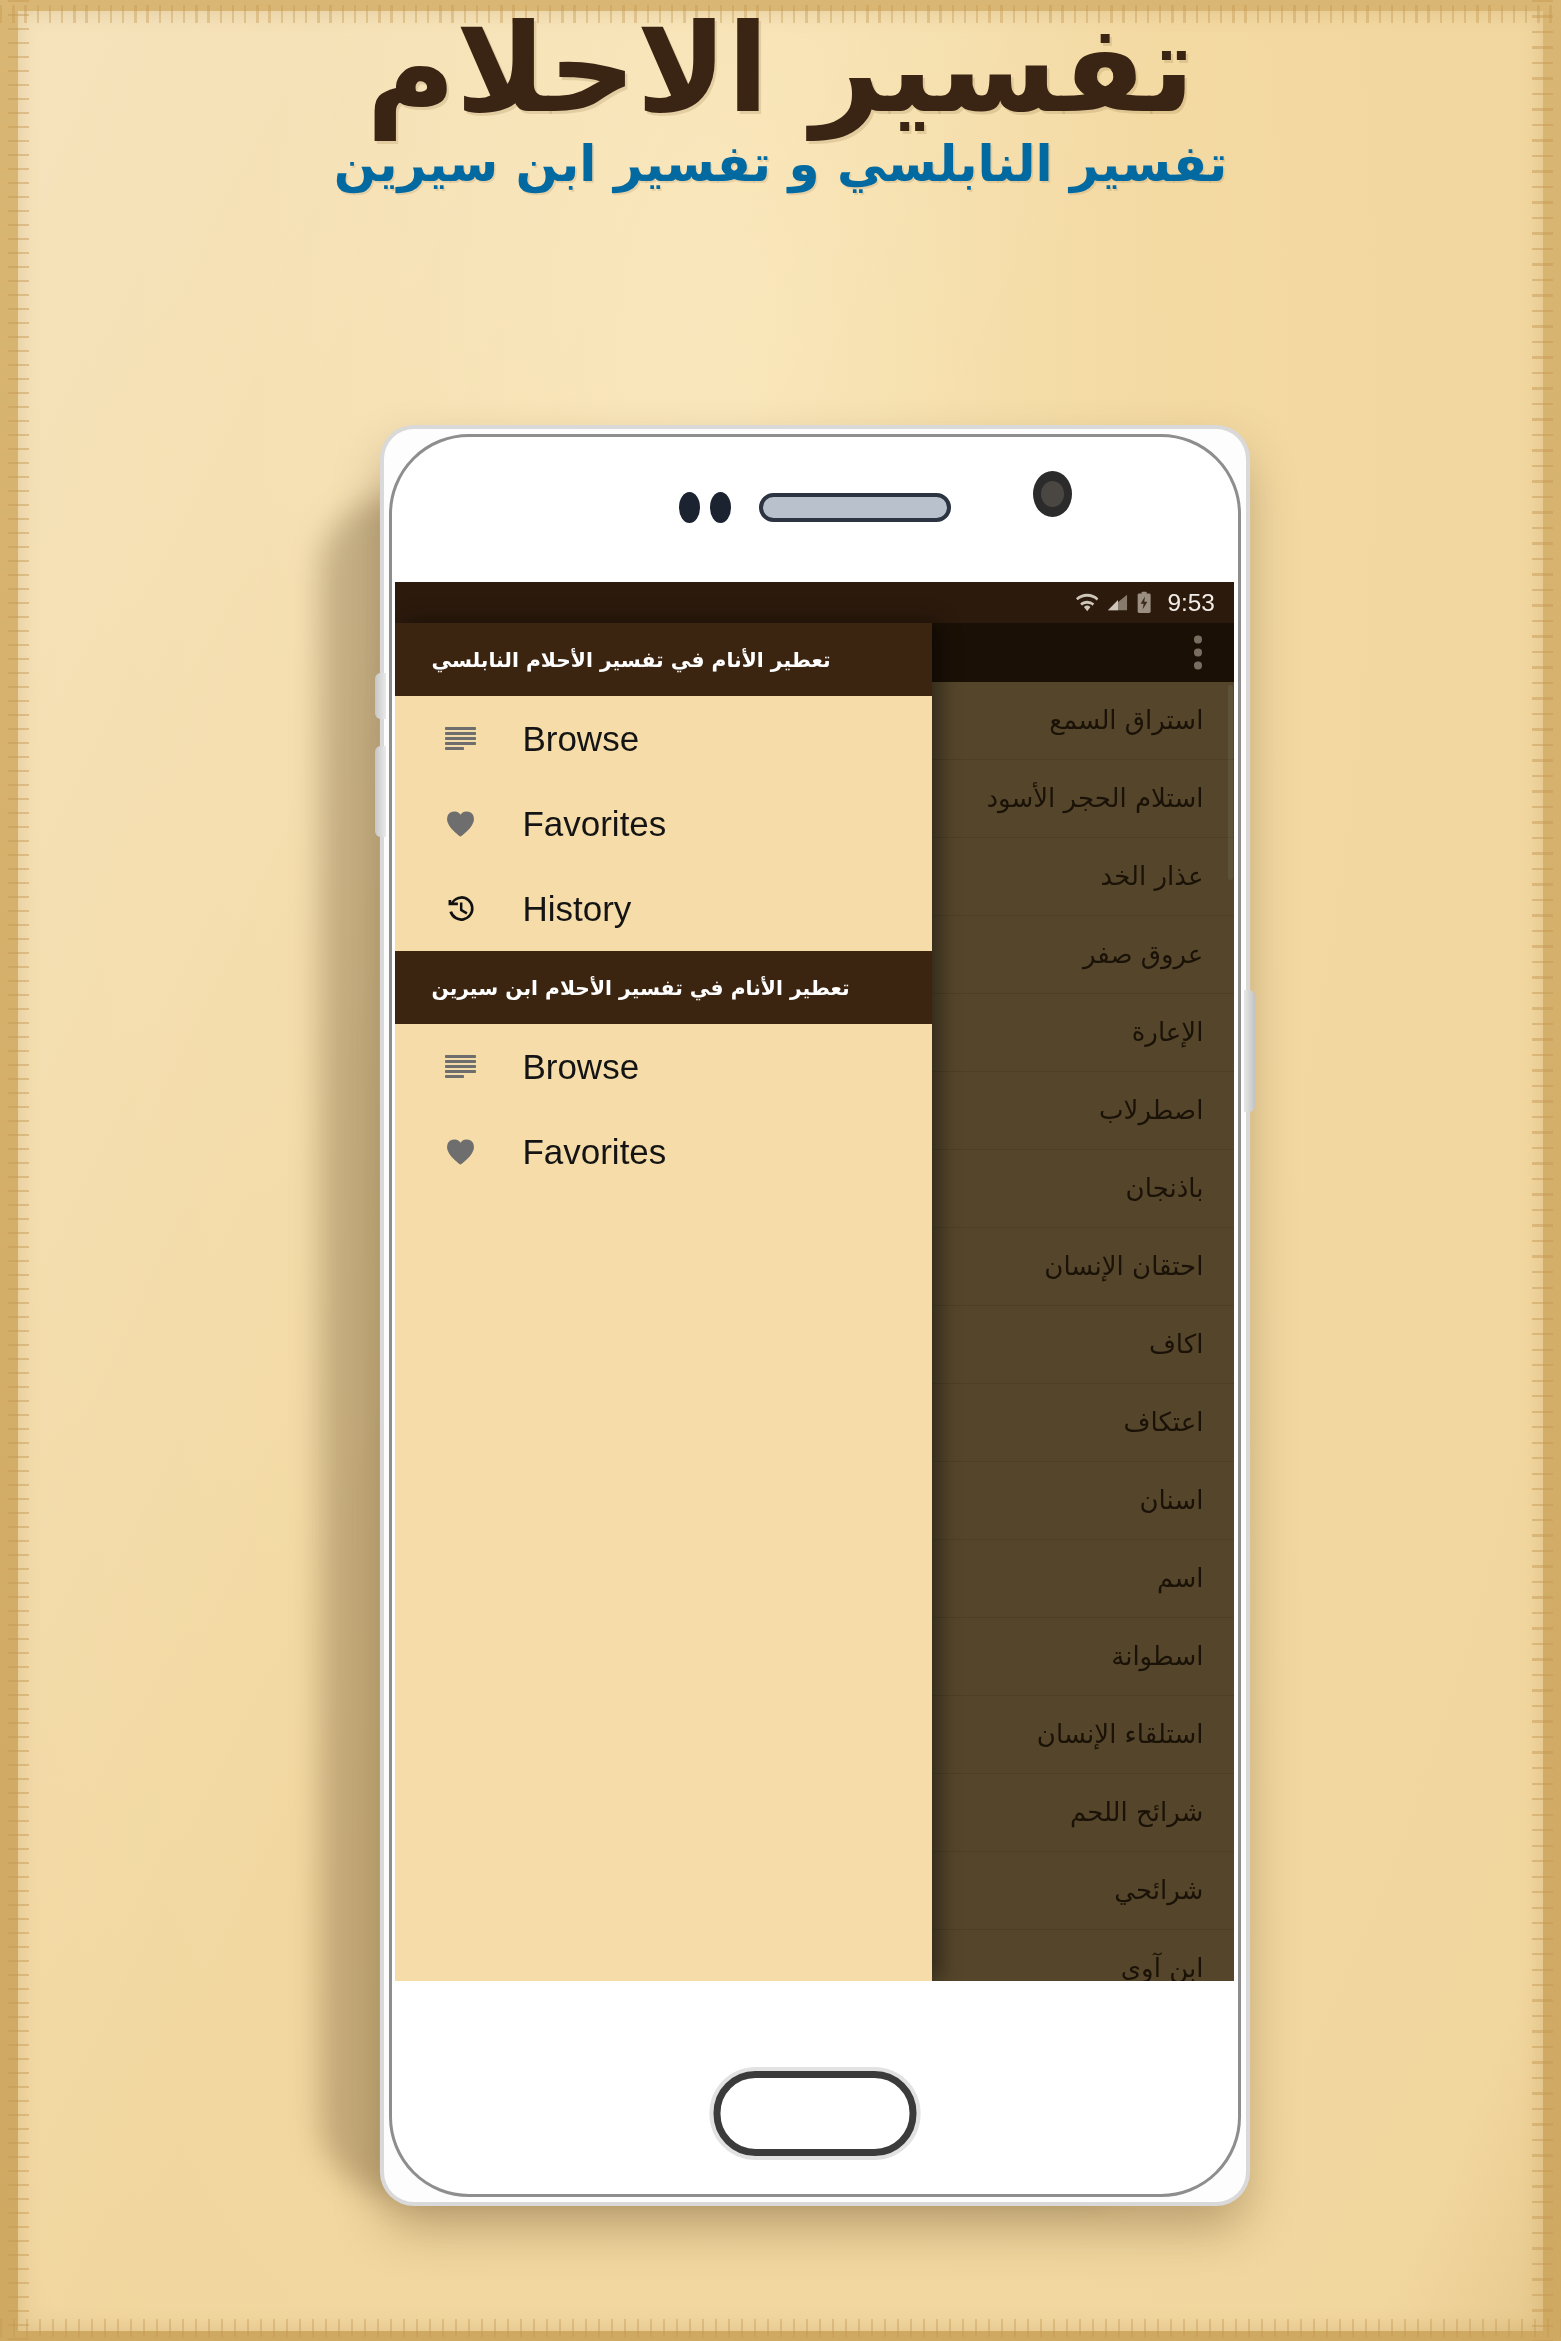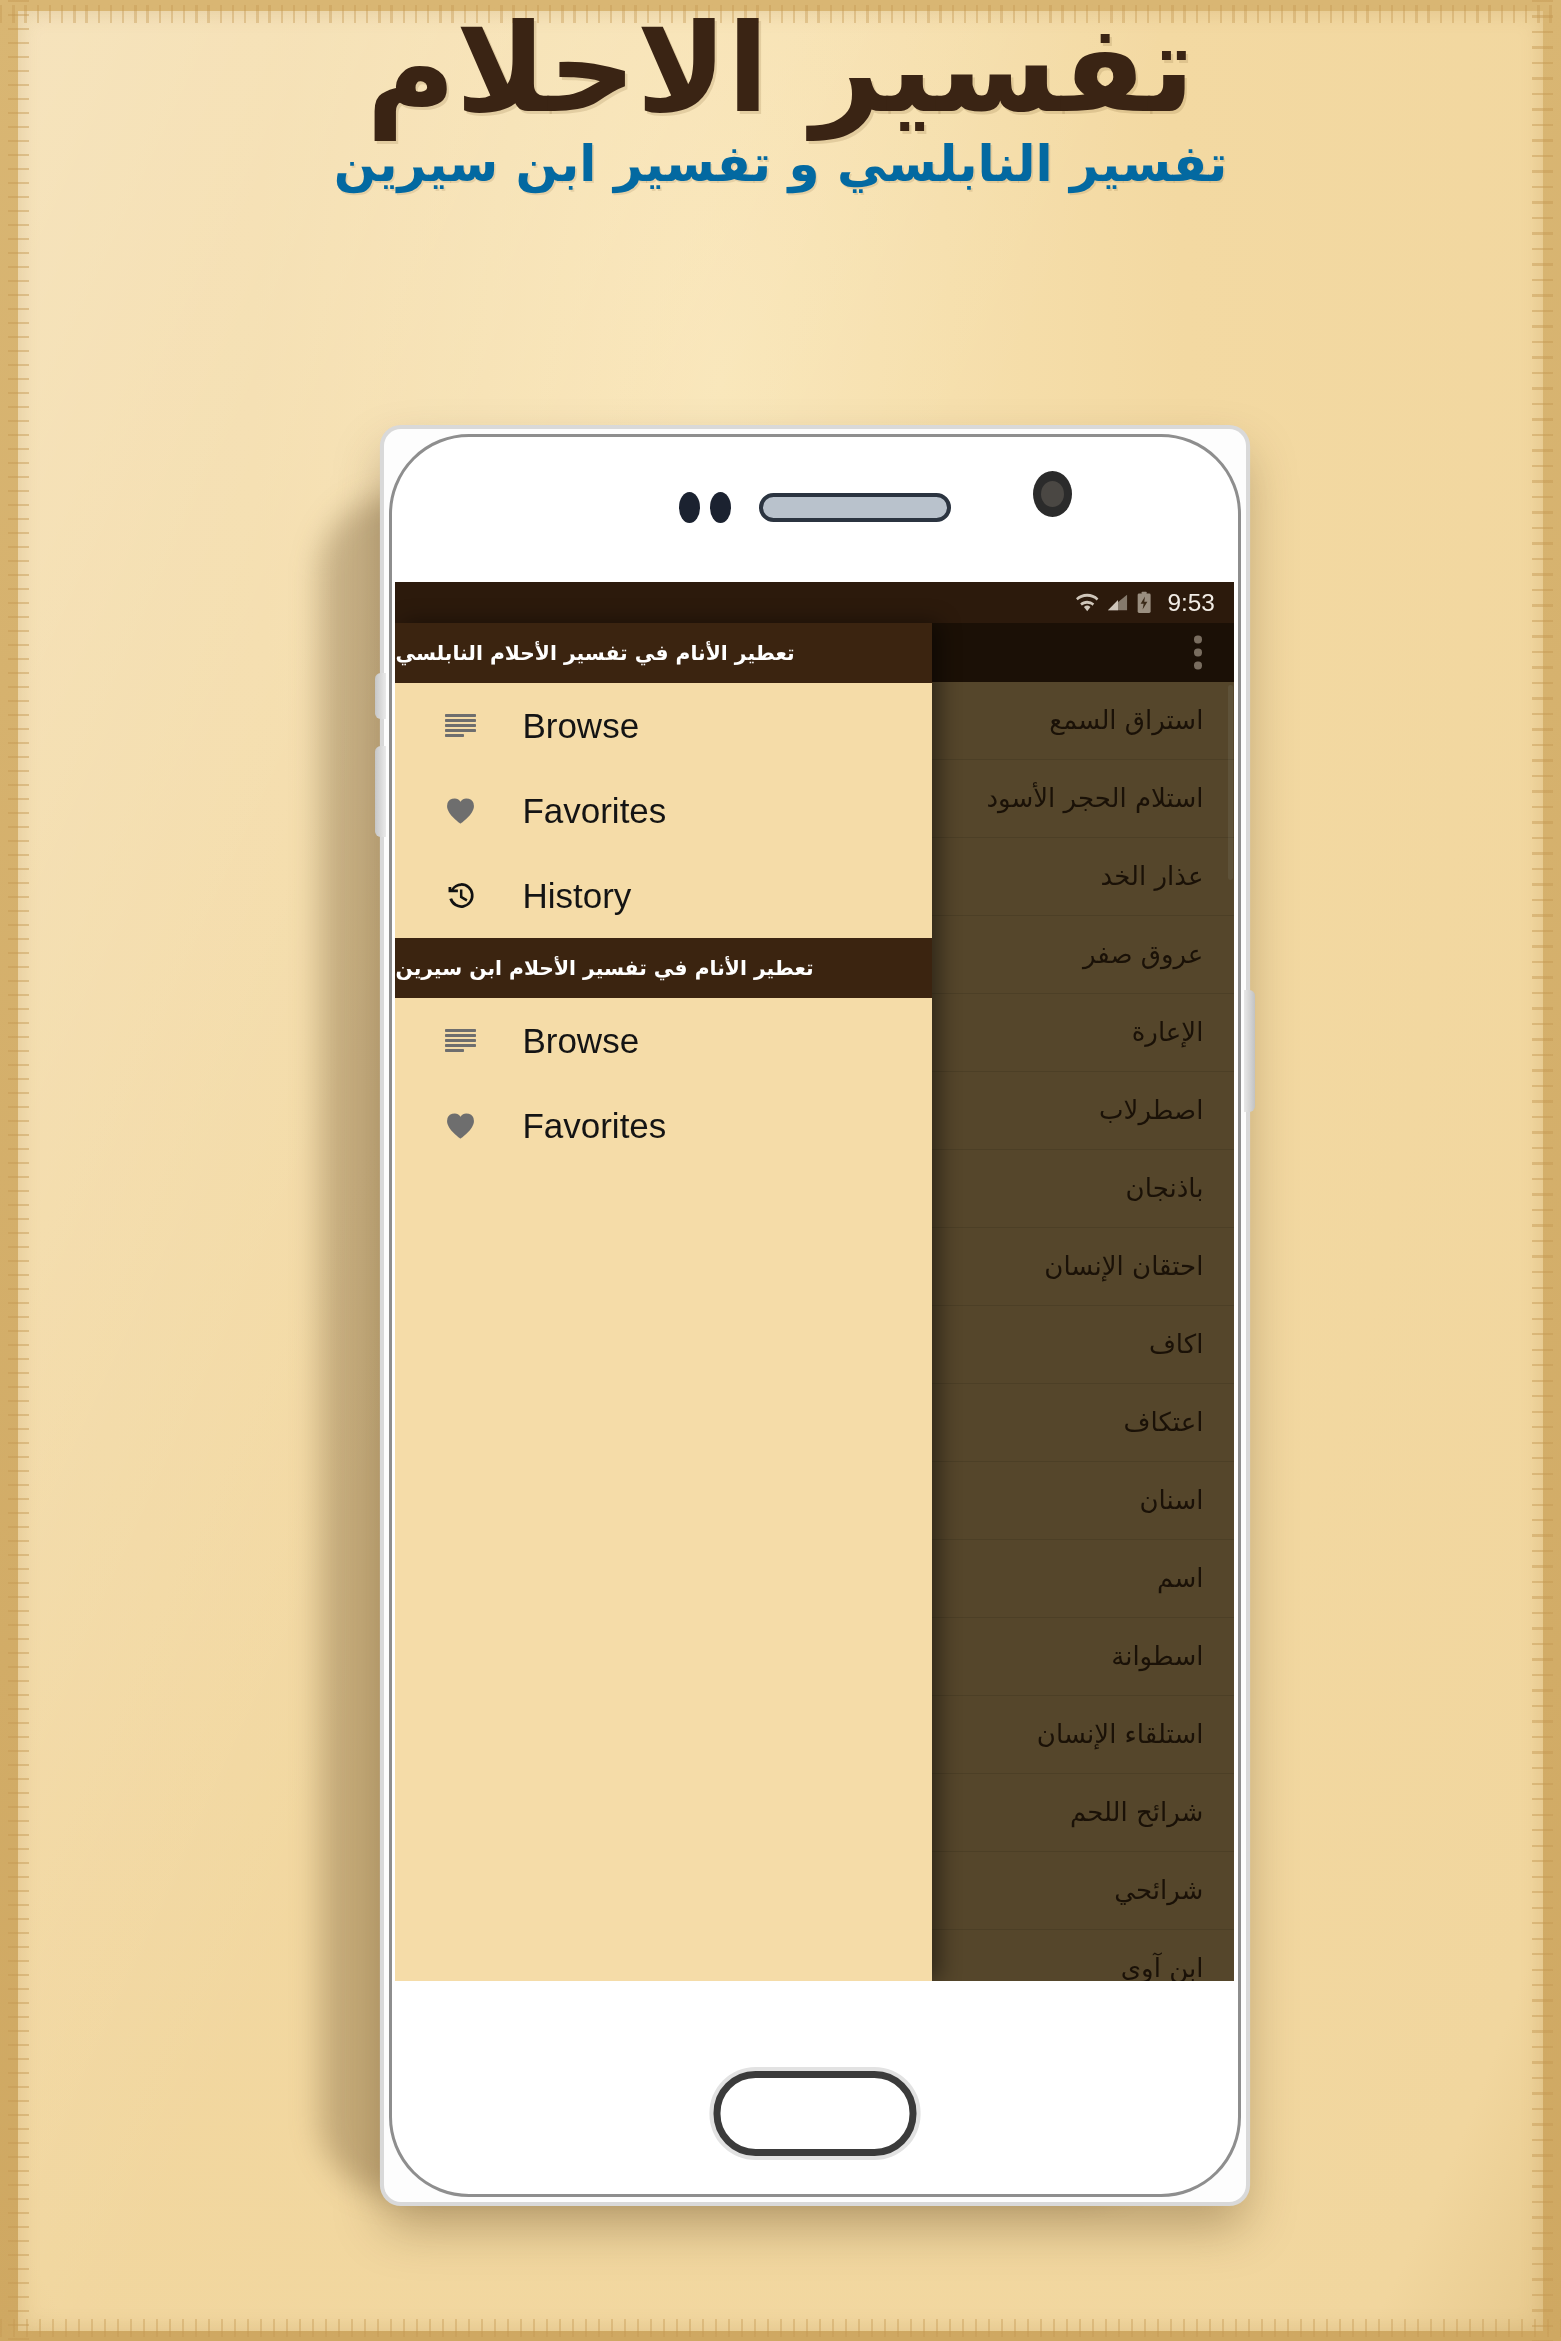--- a/index.html
+++ b/index.html
@@ -75,21 +75,21 @@
     background: rgba(92,66,30,0.30);
     border-radius: 78px;
     filter: blur(14.6px);
     z-index: 3;
   }
   #phone {
     position: absolute;
     left: 384px; top: 429px;
     width: 862px; height: 1773px;
     background: #fdfdfd;
-    border-radius: 17px;
+    border-radius: 30px;
     box-shadow:
       0 0 0 4.1px #d9d9d9,
       0 24.4px 49px rgba(80,55,20,0.35);
     z-index: 5;
   }
   #phone-inner-bezel {
     position:absolute; inset: 4.9px;
     border-radius: 80px;
     border: 3.3px solid #8e8e8e;
     background: #ffffff;
@@ -214,24 +214,25 @@
     box-shadow: 8.1px 0 21px rgba(0,0,0,0.45);
     z-index: 4;
   }
   .drawer-section-header {
     background:#3b2410;
     color:#ffffff;
     direction: rtl;
     font-family:"DejaVu Sans", sans-serif;
     font-size: 20.3px;
     font-weight: 700;
-    height: 60px;
+    height: 73px;
     display:flex; align-items:center; justify-content:flex-end;
     padding-right: 21px;
     letter-spacing: 0;
+    padding-left: 36px;
   }
   .drawer-item {
     height: 85px;
     display:flex; align-items:center;
     padding-left: 42px;
     gap: 0;
     cursor:pointer;
   }
   .drawer-item-icon {
     width: 46px; height: 46px;

